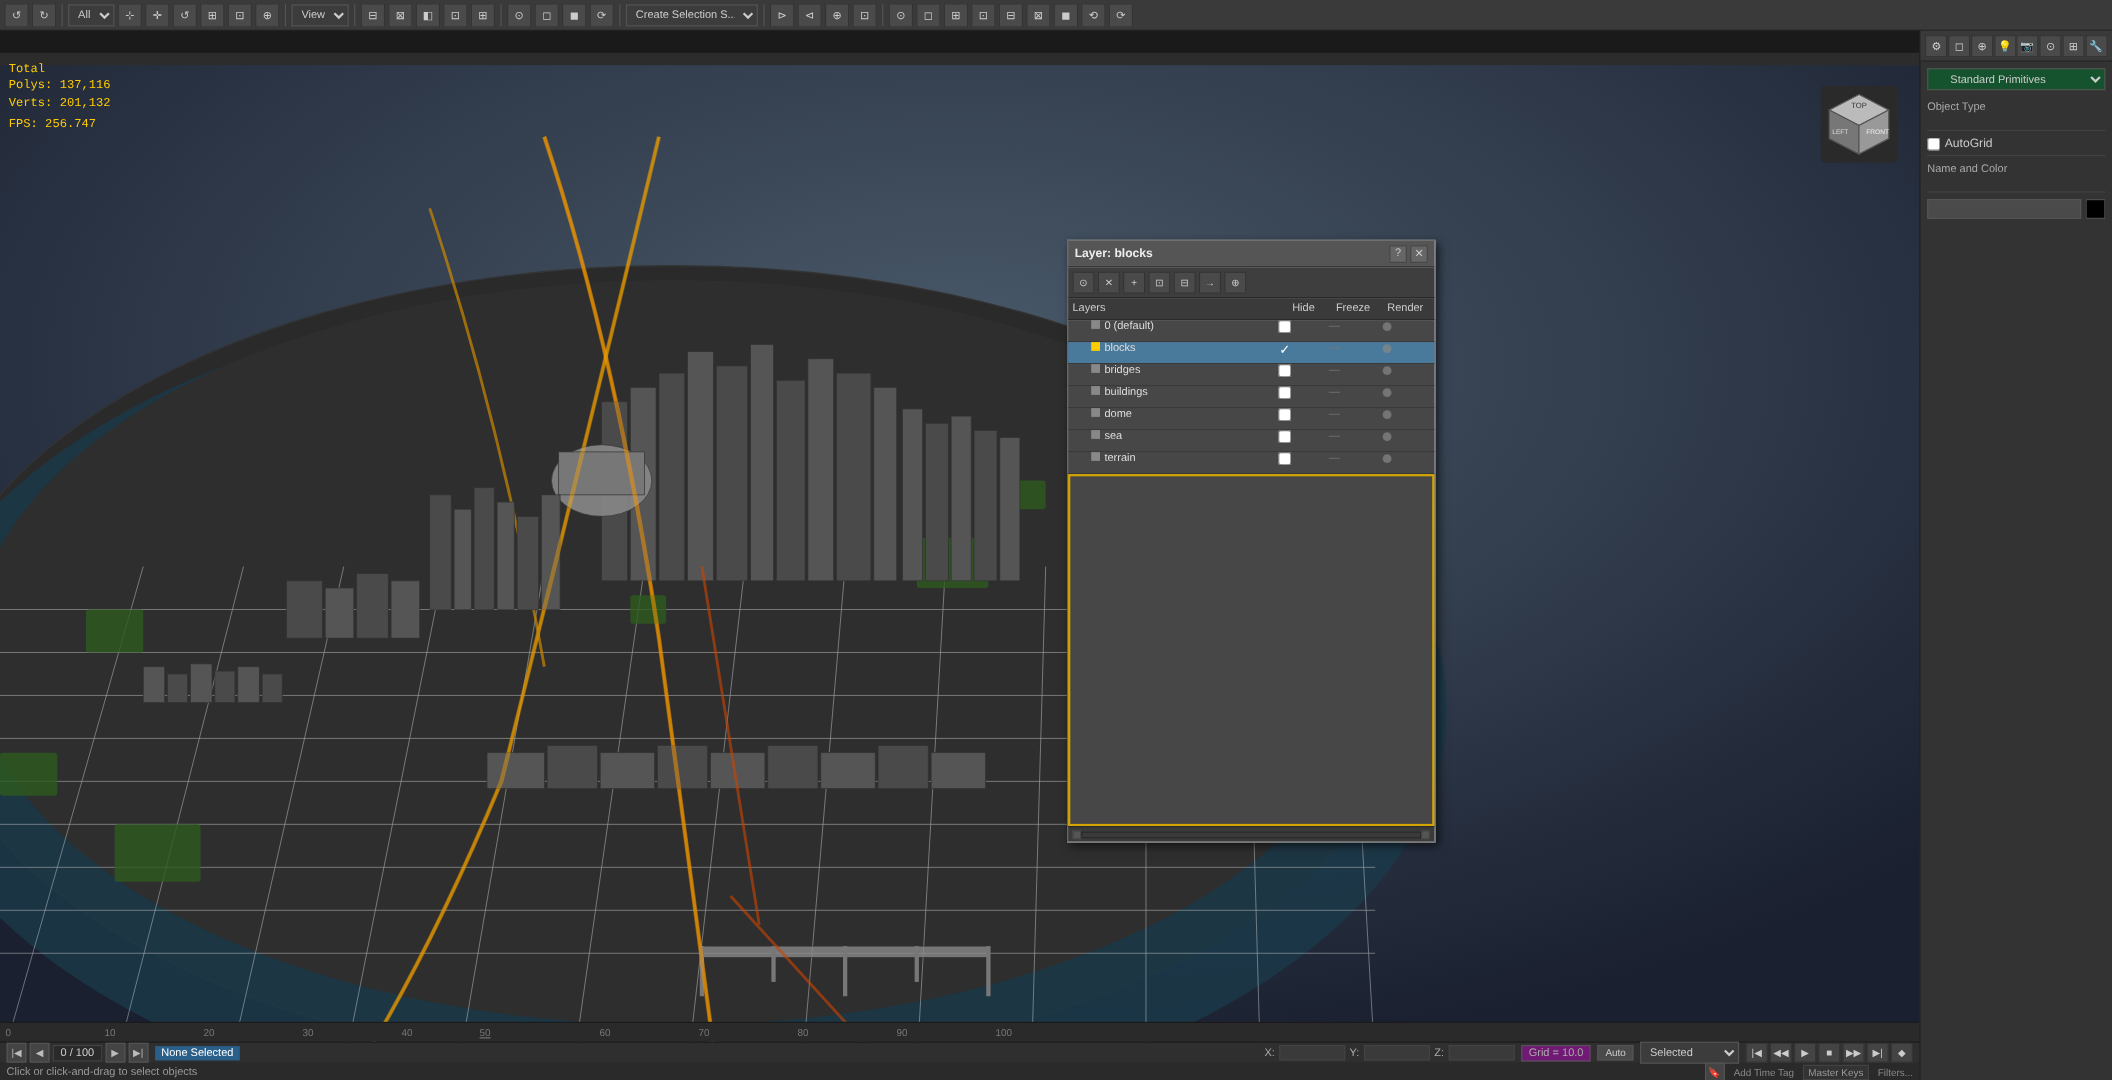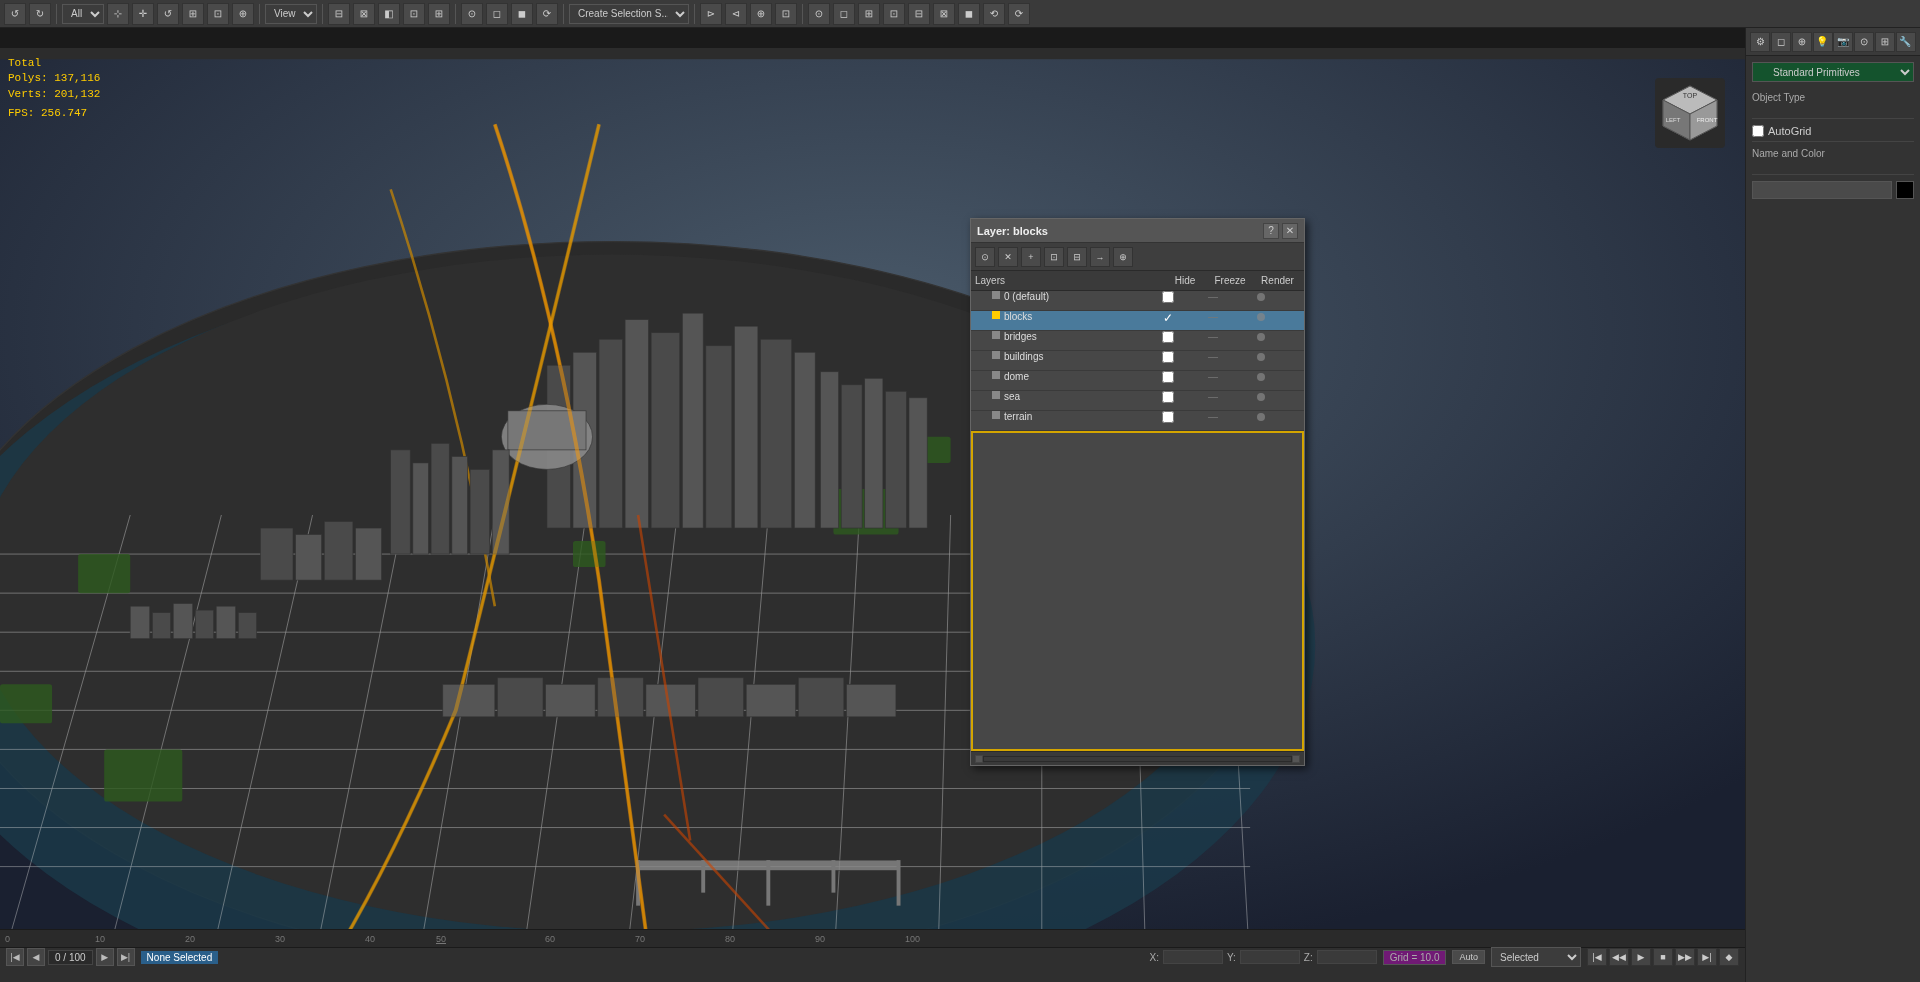--- a/index.html
+++ b/index.html
@@ -904,20 +904,29 @@
           <div class="transport-btn">|◀</div>
           <div class="transport-btn">◀◀</div>
           <div class="transport-btn">▶</div>
           <div class="transport-btn">■</div>
           <div class="transport-btn">▶▶</div>
           <div class="transport-btn">▶|</div>
           <div class="transport-btn">◆</div>
         </div>
       </div>
 
+      <div id="status-row2">
+        <span style="color:#999;">Click or click-and-drag to select objects</span>
+        <div style="flex:1;"></div>
+
+        <div class="small-icon-btn">🔖</div>
+        <span style="font-size:9px;color:#888;">Add Time Tag</span>
+        <div style="background:#333;border:1px solid #444;padding:1px 4px;font-size:9px;cursor:pointer;">Master Keys</div>
+        <span style="font-size:9px;color:#888;cursor:pointer;">Filters...</span>
+      </div>
     </div>
 
   </div>
 
   <div id="right-panel">
 
     <div id="right-panel-topbar">
       <div class="toolbar-btn" style="width:20px;height:20px;">⚙</div>
       <div class="toolbar-btn" style="width:20px;height:20px;">◻</div>
       <div class="toolbar-btn" style="width:20px;height:20px;">⊕</div>

